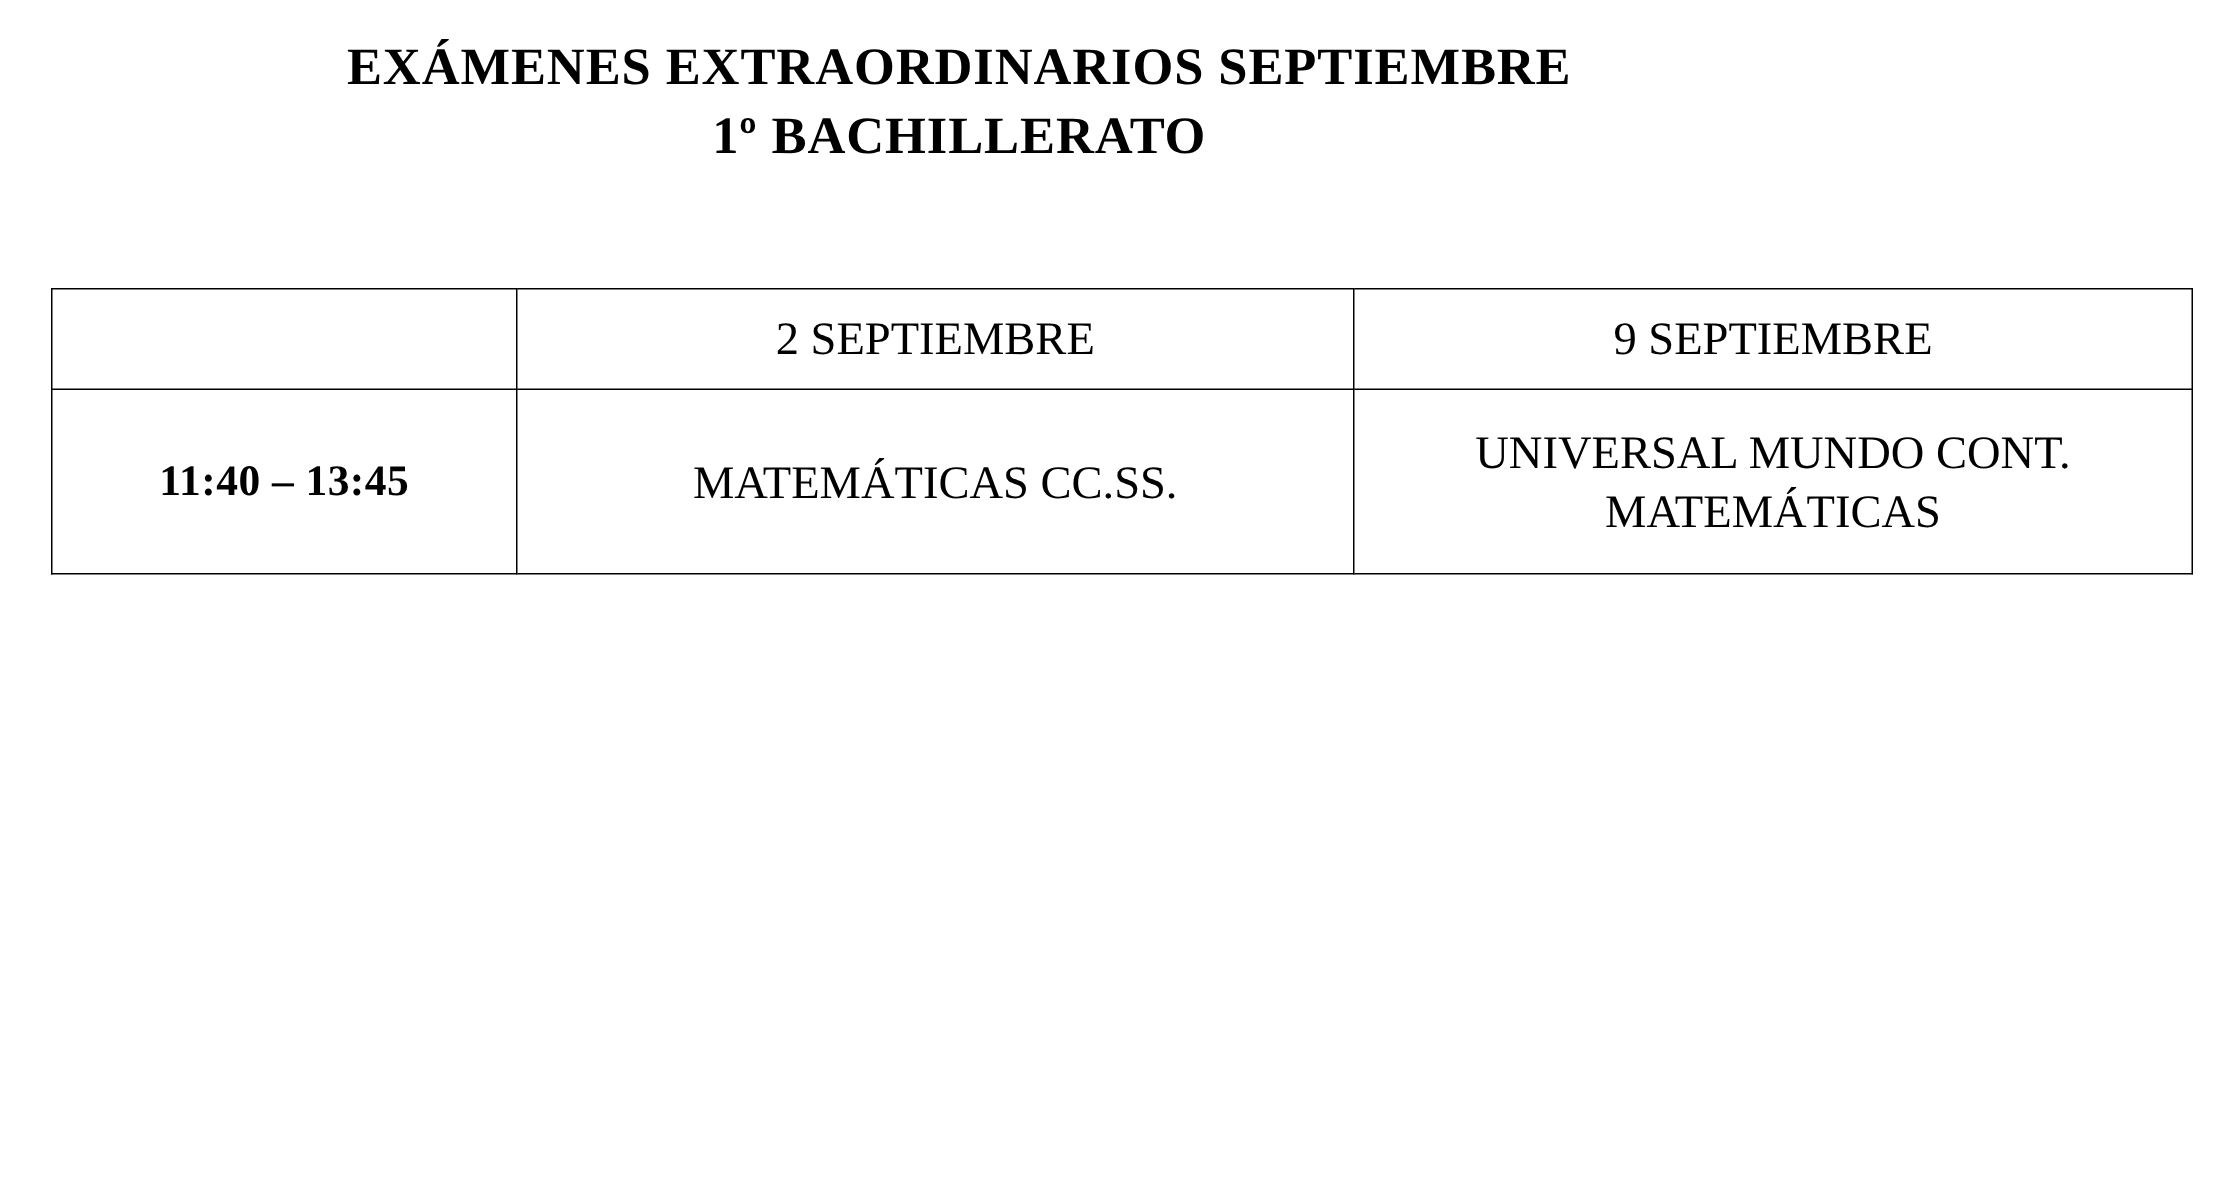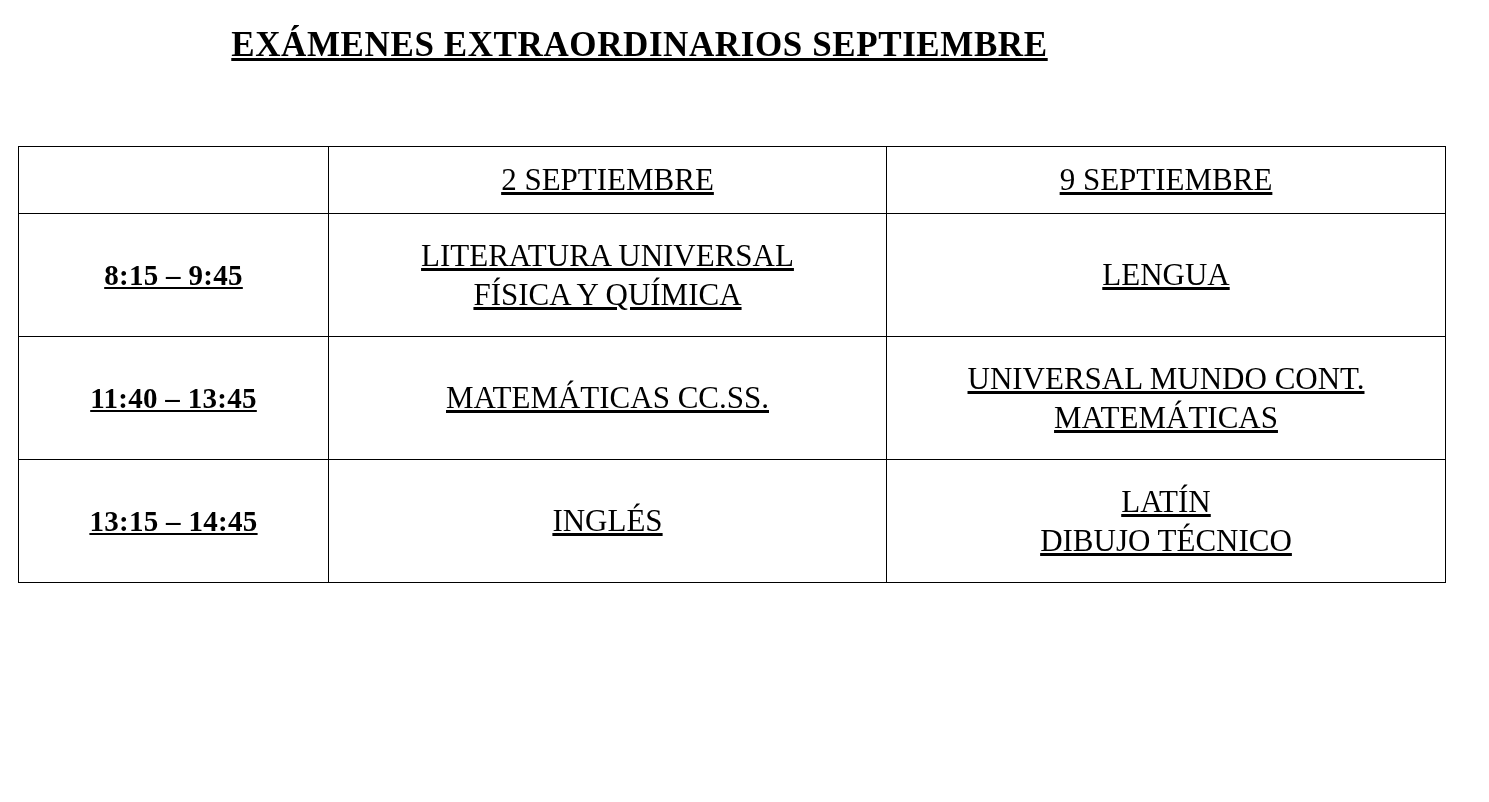--- a/index.html
+++ b/index.html
@@ -12,36 +12,35 @@
     height: 802px;
     font-family: "Liberation Serif", serif;
     color: #000000;
     overflow: hidden;
   }
   .page {
     position: relative;
     width: 1279px;
     height: 802px;
     box-sizing: border-box;
-    text-decoration: underline;
   }
   .title-block {
     text-align: center;
     padding-top: 22px;
   }
   .title-line {
     font-family: "Liberation Serif", serif;
     font-weight: bold;
     font-size: 35px;
     letter-spacing: 0.6px;
     line-height: 1.32;
   }
   .schedule-table-wrap {
     margin-top: 78px;
-    padding-left: 18px;
+    padding-left: 34px;
     padding-right: 28px;
   }
   table.schedule {
     border-collapse: collapse;
     width: 1427px;
     table-layout: fixed;
   }
   table.schedule td, table.schedule th {
     border: 1.6px solid #000000;
     vertical-align: middle;
@@ -78,64 +77,45 @@
     white-space: nowrap;
   }
 </style>
 </head>
 <body>
 
 <div class="page">
 
   <div class="title-block">
     <div class="title-line">EXÁMENES EXTRAORDINARIOS SEPTIEMBRE</div>
+    <div class="title-line">1º BACHILLERATO</div>
   </div>
 
   <div class="schedule-table-wrap">
     <table class="schedule">
       <colgroup>
         <col class="c-time">
         <col class="c-day1">
         <col class="c-day2">
       </colgroup>
       <thead>
         <tr>
           <th class="blank-corner"></th>
           <th>2 SEPTIEMBRE</th>
           <th>9 SEPTIEMBRE</th>
         </tr>
       </thead>
       <tbody>
         <tr>
-          <td class="time-cell">8:15 – 9:45</td>
-          <td class="subject-cell">
-            <span class="subj-line">LITERATURA UNIVERSAL</span>
-            <span class="subj-line">FÍSICA Y QUÍMICA</span>
-          </td>
-          <td class="subject-cell">
-            <span class="subj-line">LENGUA</span>
-          </td>
-        </tr>
-        <tr>
           <td class="time-cell">11:40 – 13:45</td>
           <td class="subject-cell">
             <span class="subj-line">MATEMÁTICAS CC.SS.</span>
           </td>
           <td class="subject-cell">
             <span class="subj-line">UNIVERSAL MUNDO CONT.</span>
             <span class="subj-line">MATEMÁTICAS</span>
           </td>
         </tr>
-        <tr>
-          <td class="time-cell">13:15 – 14:45</td>
-          <td class="subject-cell">
-            <span class="subj-line">INGLÉS</span>
-          </td>
-          <td class="subject-cell">
-            <span class="subj-line">LATÍN</span>
-            <span class="subj-line">DIBUJO TÉCNICO</span>
-          </td>
-        </tr>
       </tbody>
     </table>
   </div>
 
 </div>
 
 </body></html>

